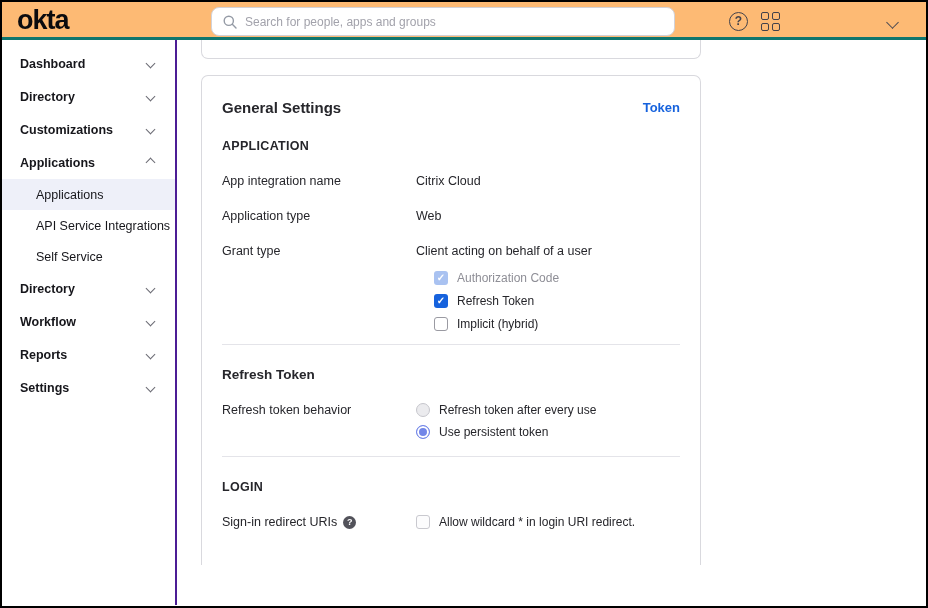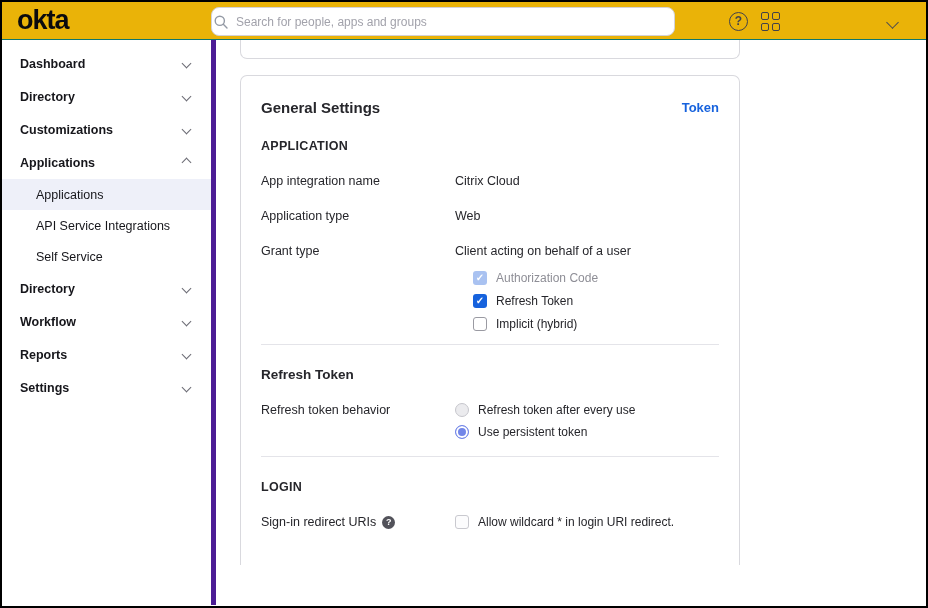--- a/index.html
+++ b/index.html
@@ -6,39 +6,39 @@
   html,body { width:928px; height:608px; }
   body {
     font-family:"Liberation Sans", sans-serif;
     background:#ffffff;
     color:#26262b;
     border:2px solid #000;
     overflow:hidden;
     position:relative;
   }
   
-  .topbar { position:relative; height:38px; background:#eab308; border-bottom:1px solid #0f766e; }
+  .topbar { position:relative; height:38px; background:#fdba74; border-bottom:3px solid #0f766e; }
   .logo { position:absolute; left:15px; top:3px; font-size:27px; font-weight:700; letter-spacing:-1px; color:#0b0b0e; }
   .searchbox {
     position:absolute; left:209px; top:5px; width:464px; height:29px;
     border:1px solid #d2d2d8; border-radius:8px; background:#fff;
-    display:flex; align-items:center; gap:8px; padding:0 2px;
+    display:flex; align-items:center; gap:8px; padding:0 11px;
   }
   .searchbox input { border:none; outline:none; flex:1; font-size:12px; color:#33333a; font-family:"Liberation Sans",sans-serif; background:transparent; }
   .searchbox input::placeholder { color:#a2a2ab; }
   .topbar-btn { position:absolute; background:none; border:none; cursor:pointer; padding:0; }
   .help-circle { width:19px; height:19px; border:1.7px solid #42424b; border-radius:50%; color:#42424b; font-size:12px; font-weight:700; line-height:16px; text-align:center; display:block; }
   .grid-icon { display:grid; grid-template-columns:8px 8px; grid-template-rows:8px 8px; gap:3px; }
   .grid-icon i { border:1.6px solid #42424b; border-radius:2px; display:block; }
   .chev { display:inline-block; width:7px; height:7px; border-right:1.6px solid #6b6b74; border-bottom:1.6px solid #6b6b74; transform:rotate(45deg); }
   .chev.up { transform:rotate(-135deg); }
   .chev.big { width:9px; height:9px; border-color:#4a4a52; }
   
   .layout { display:flex; height:565px; }
-  .sidebar { width:214px; border-right:5px solid #4c1d95; padding-top:7px; background:#fff; flex-shrink:0; }
+  .sidebar { width:175px; border-right:2px solid #4c1d95; padding-top:7px; background:#fff; flex-shrink:0; }
   .nav-top { height:33px; display:flex; align-items:center; justify-content:space-between; padding:0 21px 0 18px; font-size:12.5px; font-weight:700; color:#16161b; cursor:pointer; }
   .nav-sub { height:31px; display:flex; align-items:center; padding-left:34px; font-size:12.5px; color:#16161b; cursor:pointer; }
   .nav-sub.active { background:#eef0f9; }
   .content { flex:1; position:relative; background:#fff; }
   
   .partial-card { margin-left:24px; width:500px; height:19px; border:1px solid #d9d9de; border-top:none; border-radius:0 0 7px 7px; background:#fff; }
   .card { margin:16px 0 0 24px; width:500px; height:490px; border:1px solid #d9d9de; border-bottom:none; border-radius:7px 7px 0 0; background:#fff; padding:23px 20px 0; }
   .card-header { display:flex; justify-content:space-between; align-items:center; }
   .card-title { font-size:15px; font-weight:700; color:#26262b; }
   .edit-link { font-size:13px; font-weight:700; color:#1662dd; text-decoration:none; cursor:pointer; background:none; border:none; font-family:"Liberation Sans",sans-serif; }

